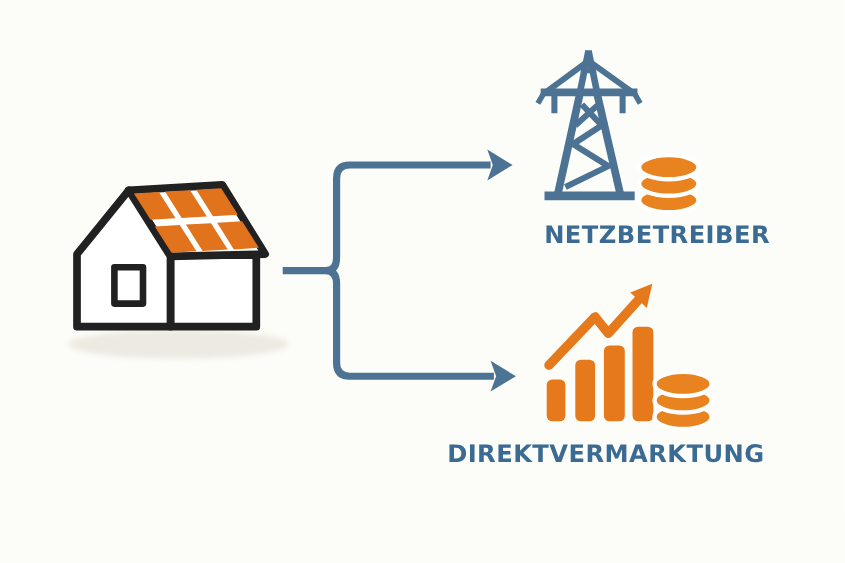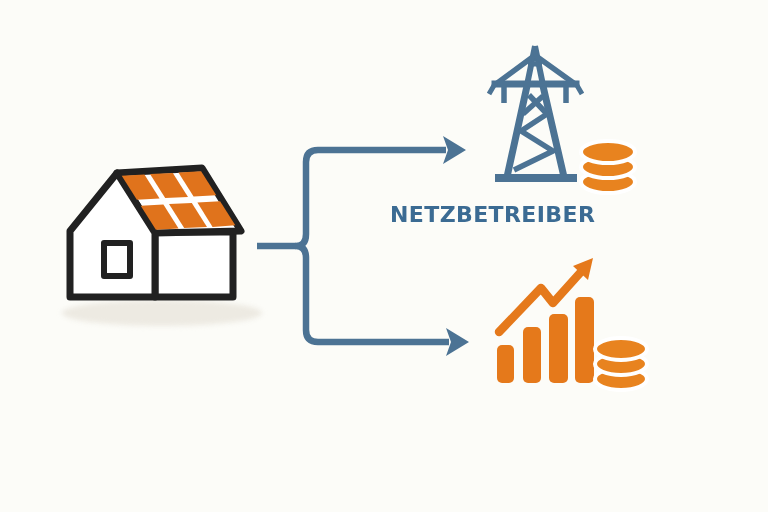--- a/index.html
+++ b/index.html
@@ -20,21 +20,21 @@
   .canvas{
     position:relative;
     width:768px;height:512px;
     background:var(--background);
     overflow:hidden;
   }
   .abs{position:absolute;}
   .label{
     position:absolute;
     width:310px;
-    text-align:left;
+    text-align:right;
     font-weight:700;
     font-size:22px;
     letter-spacing:0.4px;
     color:var(--label-blue);
     white-space:nowrap;
   }
   
   .house-wall{fill:#ffffff;stroke:var(--outline);stroke-width:7;stroke-linejoin:round;}
   .window{fill:#ffffff;stroke:var(--outline);stroke-width:6;stroke-linejoin:round;}
   .panel{fill:var(--panel-orange);}
@@ -119,14 +119,15 @@
       <path class="trend" style="stroke-width:8.5" d="M499,332 L541,288 L553,303 L580,273"></path>
       <polygon class="orange-fill" points="593,258 588,280 573,266"></polygon>
     </g>
     <g>
       <ellipse class="coin" cx="621" cy="379" rx="26" ry="11"></ellipse>
       <ellipse class="coin" cx="621" cy="364" rx="26" ry="11"></ellipse>
       <ellipse class="coin" cx="621" cy="349" rx="26" ry="11"></ellipse>
     </g>
   </svg>
 
+  <div class="label" style="left:385px;top:401px;">DIREKTVERMARKTUNG</div>
 
 </div>
 
 </body></html>

